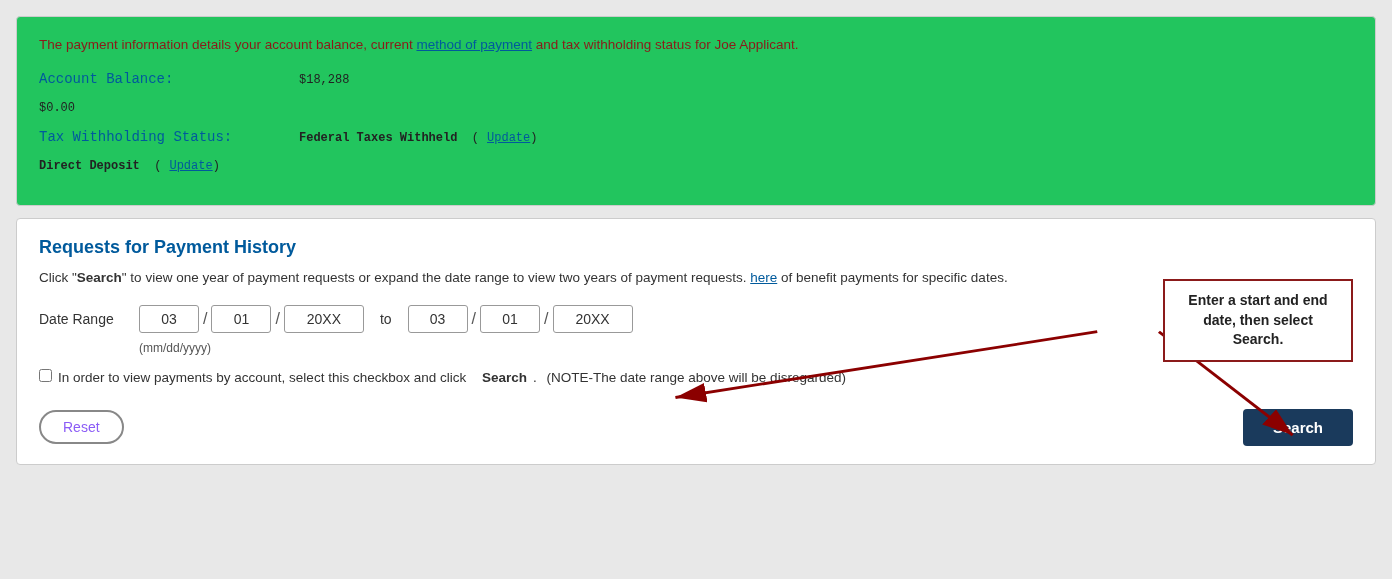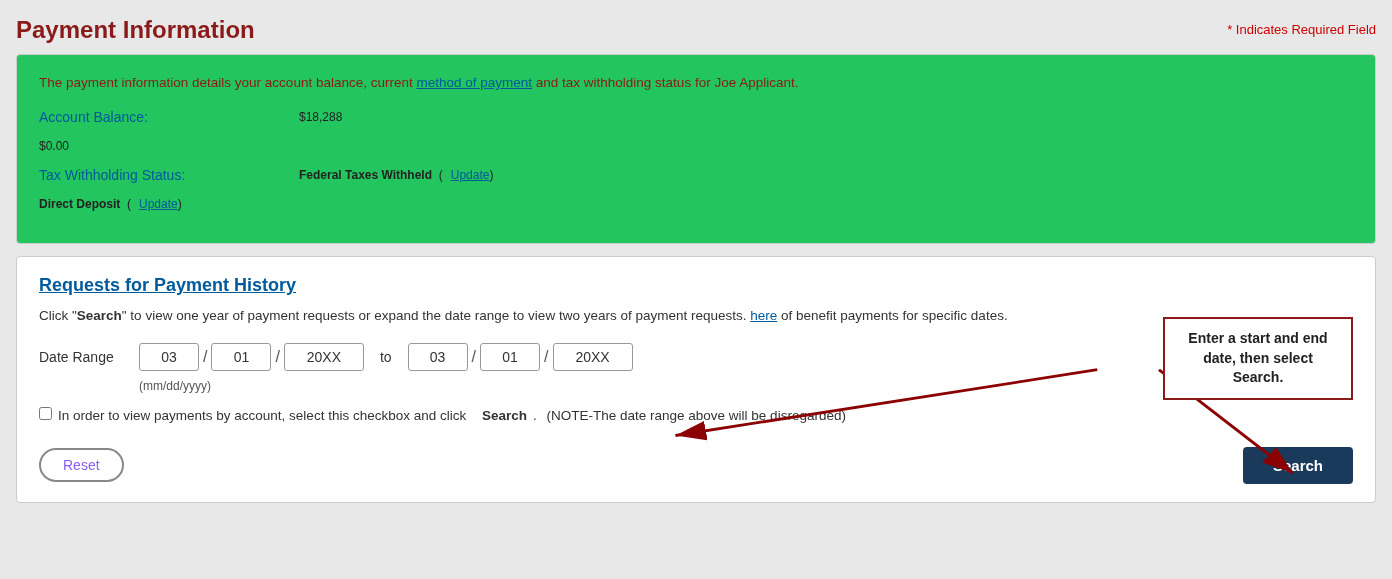--- a/index.html
+++ b/index.html
@@ -45,22 +45,23 @@
       font-size: 13.5px;
       margin-bottom: 16px;
       line-height: 1.5;
     }
     .info-notice a, .info-notice span.link {
       color: #005a9c;
       text-decoration: underline;
     }
     .info-row {
       display: flex;
-      align-items: center;
+      align-items: flex-end;
       margin-bottom: 14px;
+      font-family: Liberation Mono, monospace;
     }
     .info-label {
       color: #005a9c;
       min-width: 260px;
       font-size: 14px;
     }
     .info-value {
       font-size: 12px;
       color: #222;
     }
@@ -80,21 +81,20 @@
       border: 1px solid #ccc;
       border-radius: 4px;
       padding: 18px 22px;
       position: relative;
     }
     .history-title {
       color: #005a9c;
       font-size: 18px;
       font-weight: bold;
       margin-bottom: 10px;
-      text-decoration: underline;
     }
     .history-desc {
       font-size: 13.5px;
       color: #333;
       margin-bottom: 16px;
       line-height: 1.5;
     }
     .history-desc a {
       color: #005a9c;
       text-decoration: underline;
@@ -216,24 +216,20 @@
     .date-inputs-group {
       display: flex;
       align-items: center;
     }
   </style>
 </head>
 <body>
 
 <div class="page-wrapper">
 
-  <div class="page-header">
-    <h1 class="page-title">Payment Information</h1>
-    <span class="required-note">* Indicates Required Field</span>
-  </div>
 
   <div class="card">
     <p class="info-notice">
       The payment information details your account balance, current <span class="link">method of payment</span> and tax withholding status for Joe Applicant.
     </p>
 
     <div class="info-row">
       <span class="info-label">Account Balance:</span>
       <span class="info-value">$18,288</span>
     </div>

